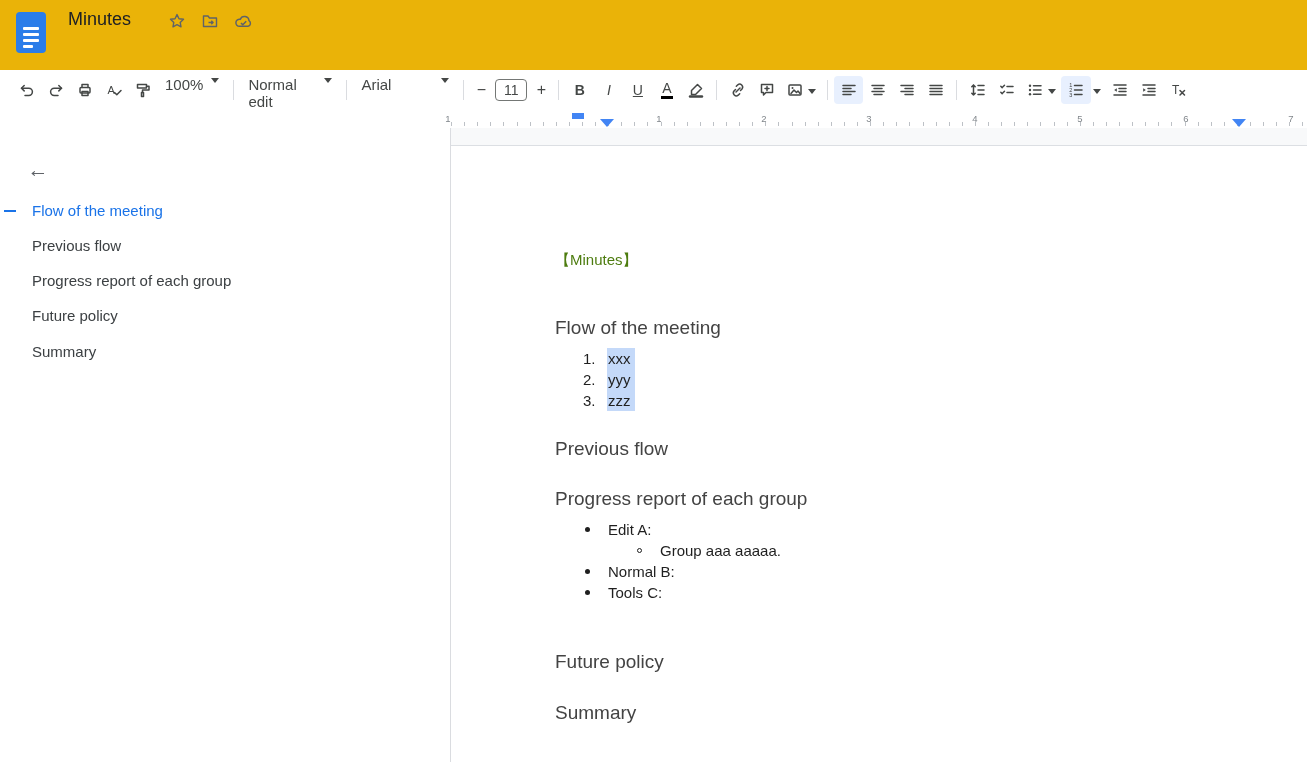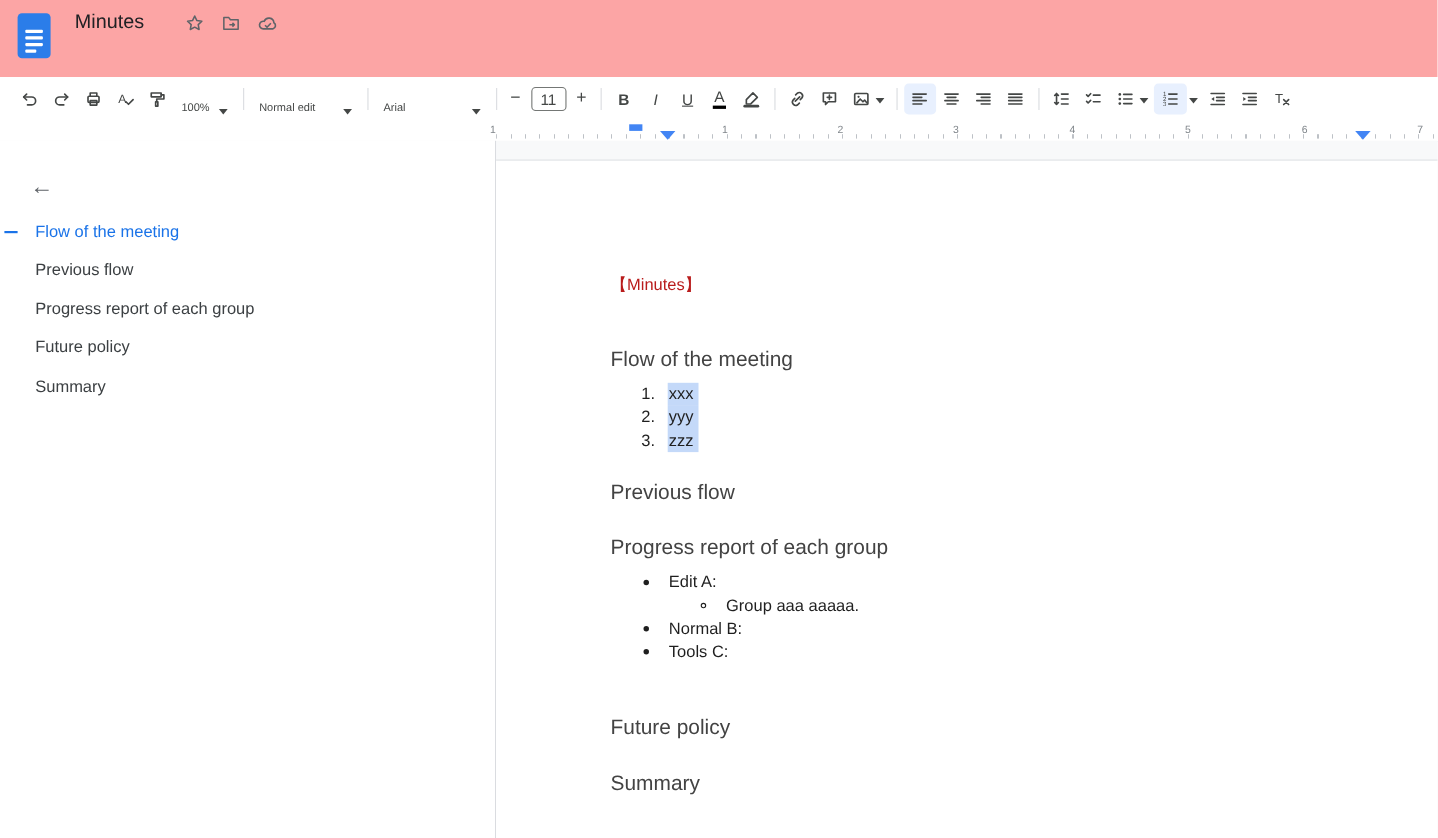--- a/index.html
+++ b/index.html
@@ -1,36 +1,36 @@
 <!DOCTYPE html>
 <html><head>
 <meta charset="utf-8">
 <style>
   * { box-sizing: border-box; margin: 0; padding: 0; }
   html,body { width:1307px; height:762px; overflow:hidden; }
   body { font-family:"Liberation Sans","DejaVu Sans",sans-serif; background:#fff; color:#202124; }
   #app { position:relative; width:1307px; height:762px; }
 
   
-  .header { position:absolute; top:0; left:0; right:0; height:70px; background:#fca5a5; }
+  .header { position:absolute; top:0; left:0; right:0; height:70px; background:#eab308; }
   .logo { position:absolute; left:16px; top:12px; width:30px; height:41px; background:#2b7de9; border-radius:4px; }
   .logo .bar { position:absolute; left:7px; height:2.5px; background:#fff; width:16px; border-radius:1px; }
   .logo .b1{top:15px} .logo .b2{top:21px} .logo .b3{top:27px} .logo .b4{top:33px; width:10px}
   .doc-title { position:absolute; left:68px; top:9px; font-size:18px; color:#202124; }
   .hdr-icon { position:absolute; top:11px; width:20px; height:20px; display:flex; align-items:center; justify-content:center; color:#5f6368; }
   .menubar { position:absolute; left:62px; top:39px; display:flex; align-items:center; height:26px; }
   .menu-item { padding:0 7px; font-size:14px; color:#202124; line-height:26px; border-radius:4px; cursor:default; }
   .last-edit { margin-left:18px; font-size:14px; color:#5f6368; text-decoration:underline; }
 
   
   .toolbar { position:absolute; top:70px; left:0; right:0; height:40px; background:#fff; display:flex; align-items:center; padding-left:12px; }
   .tbtn { min-width:29px; height:28px; border-radius:4px; display:flex; align-items:center; justify-content:center; color:#444746; font-size:14px; }
   .tbtn.active { background:#e8f0fe; }
   .sep { width:1px; height:20px; background:#dadce0; margin:0 6px; flex:none; }
-  .dd { height:28px; display:flex; align-items:flex-end; padding:0 8px; border-radius:4px; font-size:10px; color:#444746; }
+  .dd { height:28px; display:flex; align-items:flex-start; padding:0 8px; border-radius:4px; font-size:15px; color:#444746; }
   .caret { width:0; height:0; border-left:4px solid transparent; border-right:4px solid transparent; border-top:5px solid #444746; margin-left:8px; margin-top:2px; }
   .dd-styles { width:100px; justify-content:space-between; }
   .dd-font { width:104px; justify-content:space-between; }
   .fs-box { width:32px; height:22px; border:1px solid #747775; border-radius:4px; text-align:center; font-size:14px; line-height:20px; color:#444746; margin:0 3px; }
   .bold-l { font-weight:700; }
   .italic-l { font-style:italic; }
   .under-l { text-decoration:underline; }
   .color-a { display:flex; flex-direction:column; align-items:center; line-height:12px; }
   .color-a .bar { width:12px; height:3px; background:#000; margin-top:2px; }
   .toolbar svg { stroke:#444746; fill:none; stroke-width:1.5; stroke-linecap:round; stroke-linejoin:round; }
@@ -48,21 +48,21 @@
   
   .content { position:absolute; top:128px; left:0; right:0; bottom:0; background:#f8f9fa; box-shadow:inset 0 1px 0 #e8eaed; }
   .sidebar { position:absolute; left:0; top:0; bottom:0; width:451px; background:#fff; border-right:1px solid #dadce0; }
   .back-btn { position:absolute; left:24px; top:28px; font-size:21px; color:#5f6368; width:28px; height:28px; display:flex; align-items:center; justify-content:center; }
   .outline-item { position:absolute; left:32px; height:24px; line-height:24px; font-size:15px; color:#3c4043; white-space:nowrap; cursor:default; }
   .outline-item.active { color:#1a73e8; }
   .active-dash { position:absolute; left:4px; top:82px; width:12px; height:2px; background:#1a73e8; }
 
   .page-wrap { position:absolute; left:451px; top:0; right:0; bottom:0; background:#f8f9fa; }
   .page { position:absolute; left:0; top:17px; right:0; bottom:0; background:#fff; border-top:1px solid #dcdfe3; }
-  .page .line { position:absolute; font-size:15px; line-height:21px; color:#b91c1c; white-space:nowrap; }
+  .page .line { position:absolute; font-size:15px; line-height:21px; color:#4d7c0f; white-space:nowrap; }
   .page .heading { position:absolute; font-size:19px; line-height:24px; color:#434343; white-space:nowrap; }
   .num-row { position:absolute; left:132px; display:flex; font-size:15px; line-height:21px; color:#1f1f1f; }
   .num-row .nmark { width:24px; }
   .sel { background:#c4d9f9; display:inline-block; padding:0 4px 0 1px; }
   .bul-row { position:absolute; display:flex; align-items:center; font-size:15px; line-height:21px; color:#1f1f1f; }
   .bul-row .dot { width:5px; height:5px; border-radius:50%; background:#1f1f1f; margin-right:18px; flex:none; }
   .bul-row .dot.hollow { background:#fff; border:1px solid #1f1f1f; }
 </style>
 </head>
 <body>

